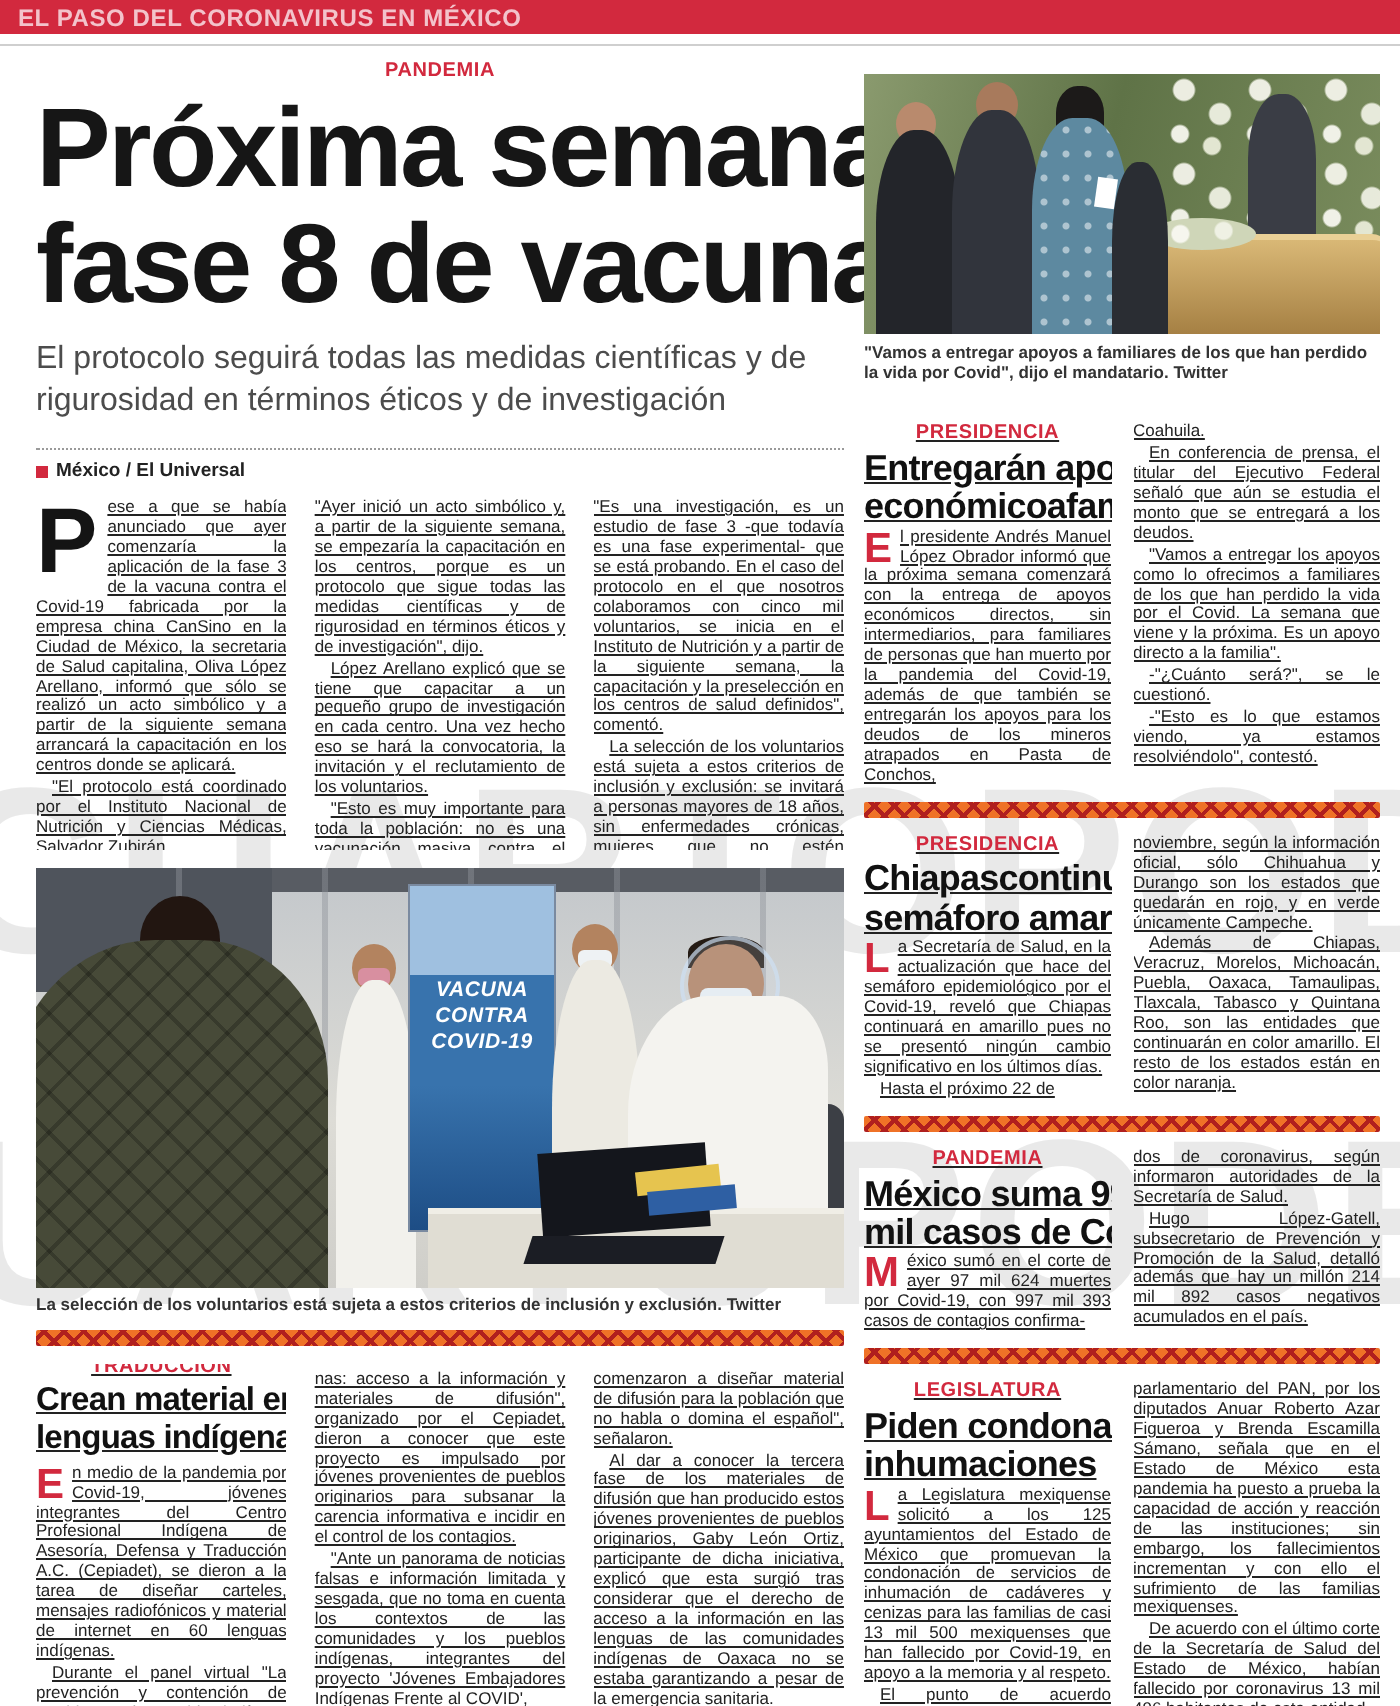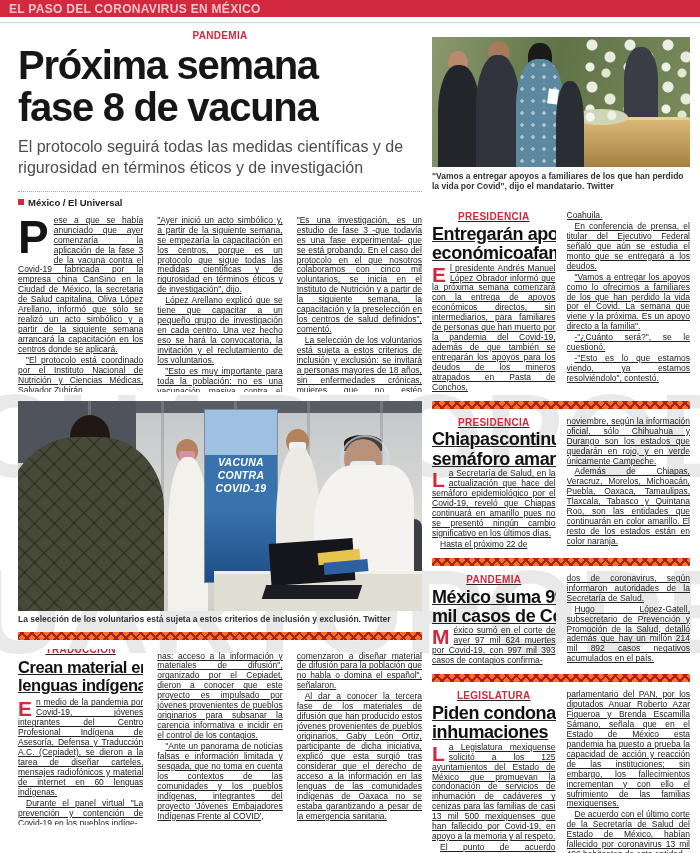--- a/index.html
+++ b/index.html
@@ -23,21 +23,21 @@
   .dc{float:left;font-weight:700;font-size:21px;line-height:.82;color:#d2293e;padding:2px 4px 0 0;}
   .dc-main{float:left;font-weight:700;font-size:46px;line-height:.8;color:#141414;padding:3px 5px 2px 0;}
   .cols{display:flex;gap:14px;}
   .cols > div{flex:1;min-width:0;overflow:hidden;}
   .caption{font-size:8.5px;font-weight:700;color:#333;line-height:1.2;}
   .divider{height:8px;background-color:#ef7227;border-radius:1px;
     background-image:repeating-linear-gradient(45deg,#b01f1e 0 2px,transparent 2px 7px),
                      repeating-linear-gradient(-45deg,#b01f1e 0 2px,transparent 2px 7px);}
   
   .left{position:absolute;left:18px;top:30px;width:404px;z-index:1;}
-  .headline{font-weight:700;font-size:40px;line-height:1.04;letter-spacing:-1.3px;color:#161616;margin-top:4px;}
+  .headline{font-weight:700;font-size:56px;line-height:1.04;letter-spacing:-1.3px;color:#161616;margin-top:4px;}
   .headline span{display:block;white-space:nowrap;}
   .deck{font-size:16px;line-height:1.3;color:#4c4c4c;margin-top:9px;width:398px;}
   .dotrule{border-top:1px dotted #9a9a9a;margin-top:12px;}
   .byline{display:flex;align-items:center;gap:4px;margin-top:5px;}
   .byline .sq{width:6px;height:6px;background:#d2293e;}
   .byline span{font-weight:700;font-size:9.5px;color:#222;}
   .main-cols{margin-top:8px;height:176px;overflow:hidden;}
   
   .photo{position:relative;overflow:hidden;z-index:2;}
   .ph-main{width:404px;height:210px;margin-top:9px;

